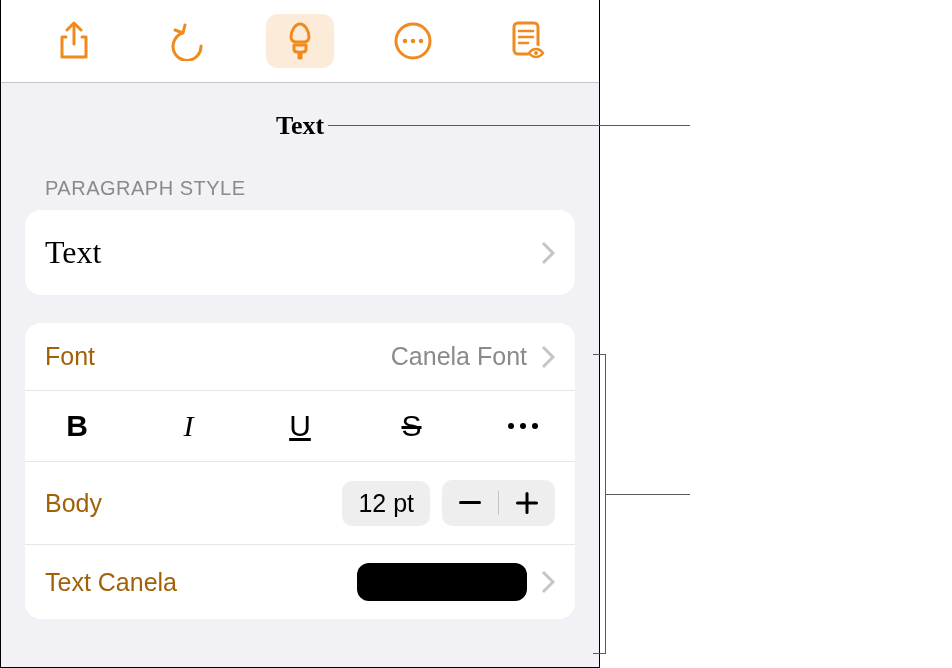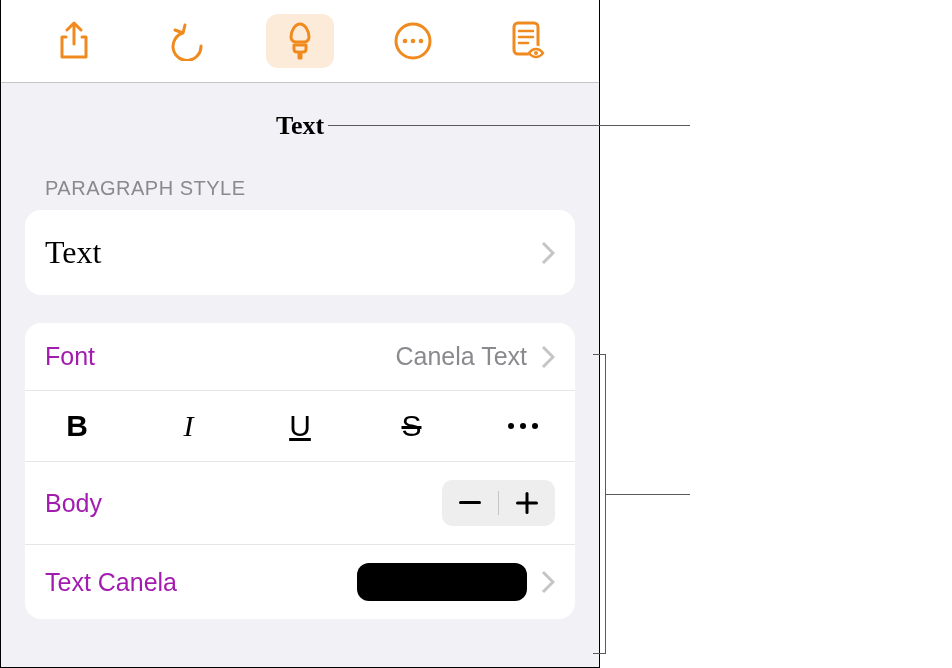--- a/index.html
+++ b/index.html
@@ -87,21 +87,21 @@
     .row {
       display: flex;
       align-items: center;
       padding: 18px 20px;
       border-bottom: 1px solid #e5e5ea;
       min-height: 68px;
     }
     .row:last-child { border-bottom: none; }
     .row-label {
       font-size: 25px;
-      color: #a21caf;
+      color: #a16207;
       flex: 1;
     }
     .row-value {
       font-size: 25px;
       color: #8a8a8e;
       margin-right: 14px;
     }
     .style-buttons {
       display: flex;
       align-items: center;
@@ -218,21 +218,21 @@
       <span class="style-name">Text</span>
       <svg class="chevron" viewBox="0 0 14 24">
           <path d="M2 2 L12 12 L2 22"></path>
         </svg>
     </div>
 
     <div class="card">
 
       <div class="row">
         <span class="row-label">Font</span>
-        <span class="row-value">Canela Text</span>
+        <span class="row-value">Canela Font</span>
         <svg class="chevron" viewBox="0 0 14 24">
             <path d="M2 2 L12 12 L2 22"></path>
           </svg>
       </div>
 
       <div class="style-buttons">
         <div class="style-btn" style="font-weight:800;">B</div>
         <div class="style-btn" style="font-style:italic; font-family:Georgia,serif;">I</div>
         <div class="style-btn" style="text-decoration:underline;">U</div>
         <div class="style-btn" style="text-decoration:line-through;">S</div>
@@ -240,20 +240,21 @@
           <svg width="34" height="10" viewBox="0 0 34 10">
             <circle cx="5" cy="5" r="3" fill="#000"></circle>
               <circle cx="17" cy="5" r="3" fill="#000"></circle>
               <circle cx="29" cy="5" r="3" fill="#000"></circle>
           </svg>
         </div>
       </div>
 
       <div class="row">
         <span class="row-label">Body</span>
+        <span class="size-value">12 pt</span>
         <div class="stepper">
           <div class="stepper-btn">
             <svg width="22" height="4" viewBox="0 0 22 4">
                 <rect width="22" height="3" rx="1.5" fill="#000"></rect>
               </svg>
           </div>
           <div class="stepper-sep"></div>
           <div class="stepper-btn">
             <svg width="22" height="22" viewBox="0 0 22 22">
               <rect x="0" y="9.5" width="22" height="3" rx="1.5" fill="#000"></rect>

